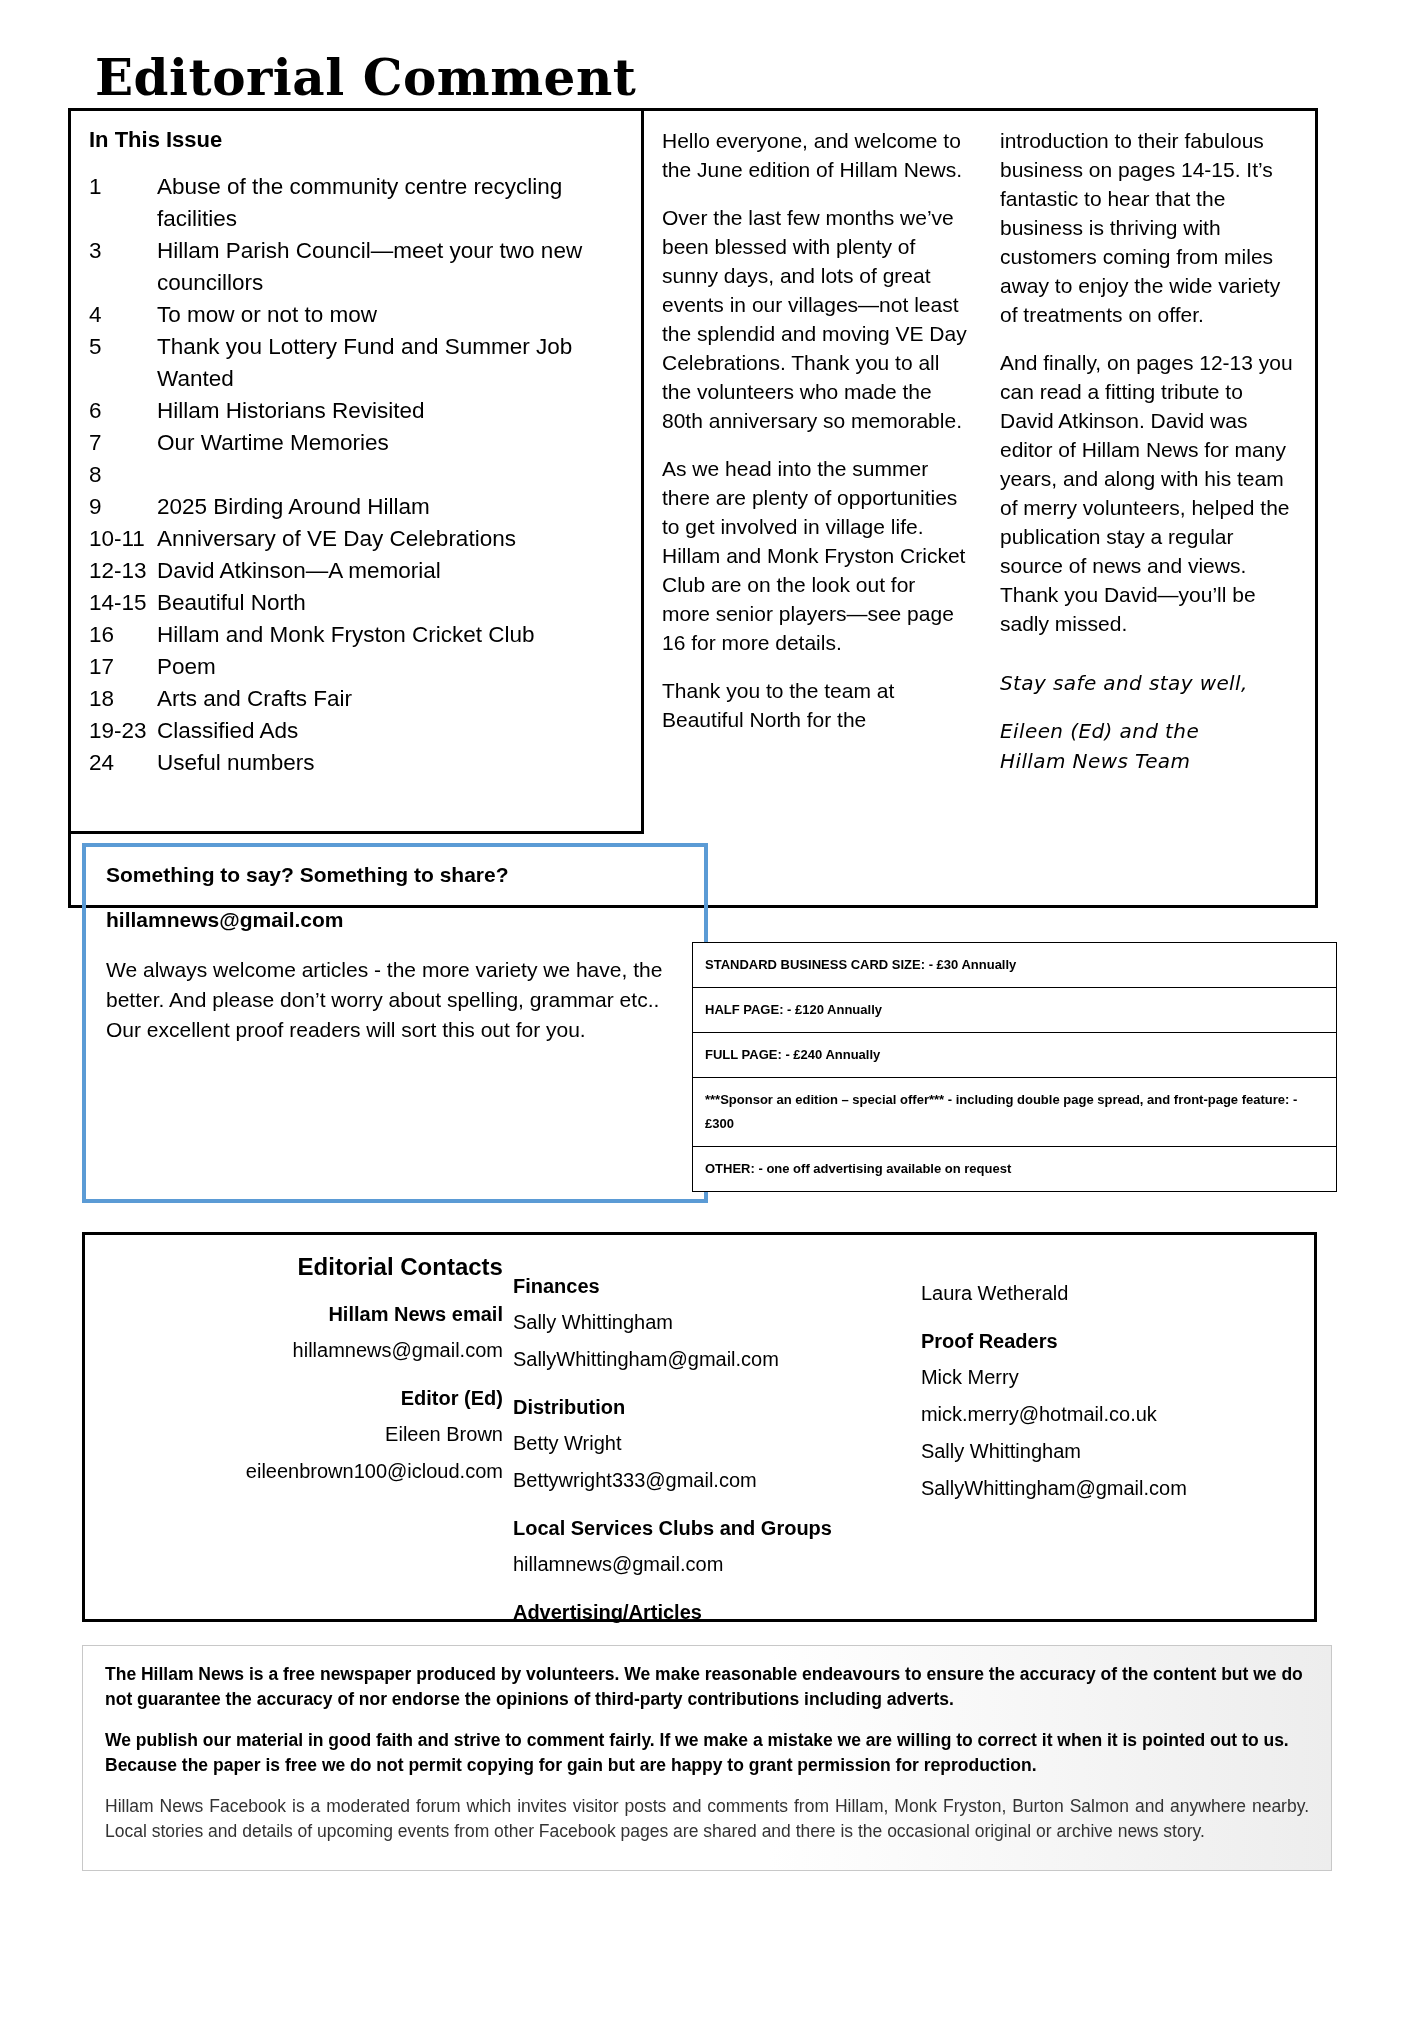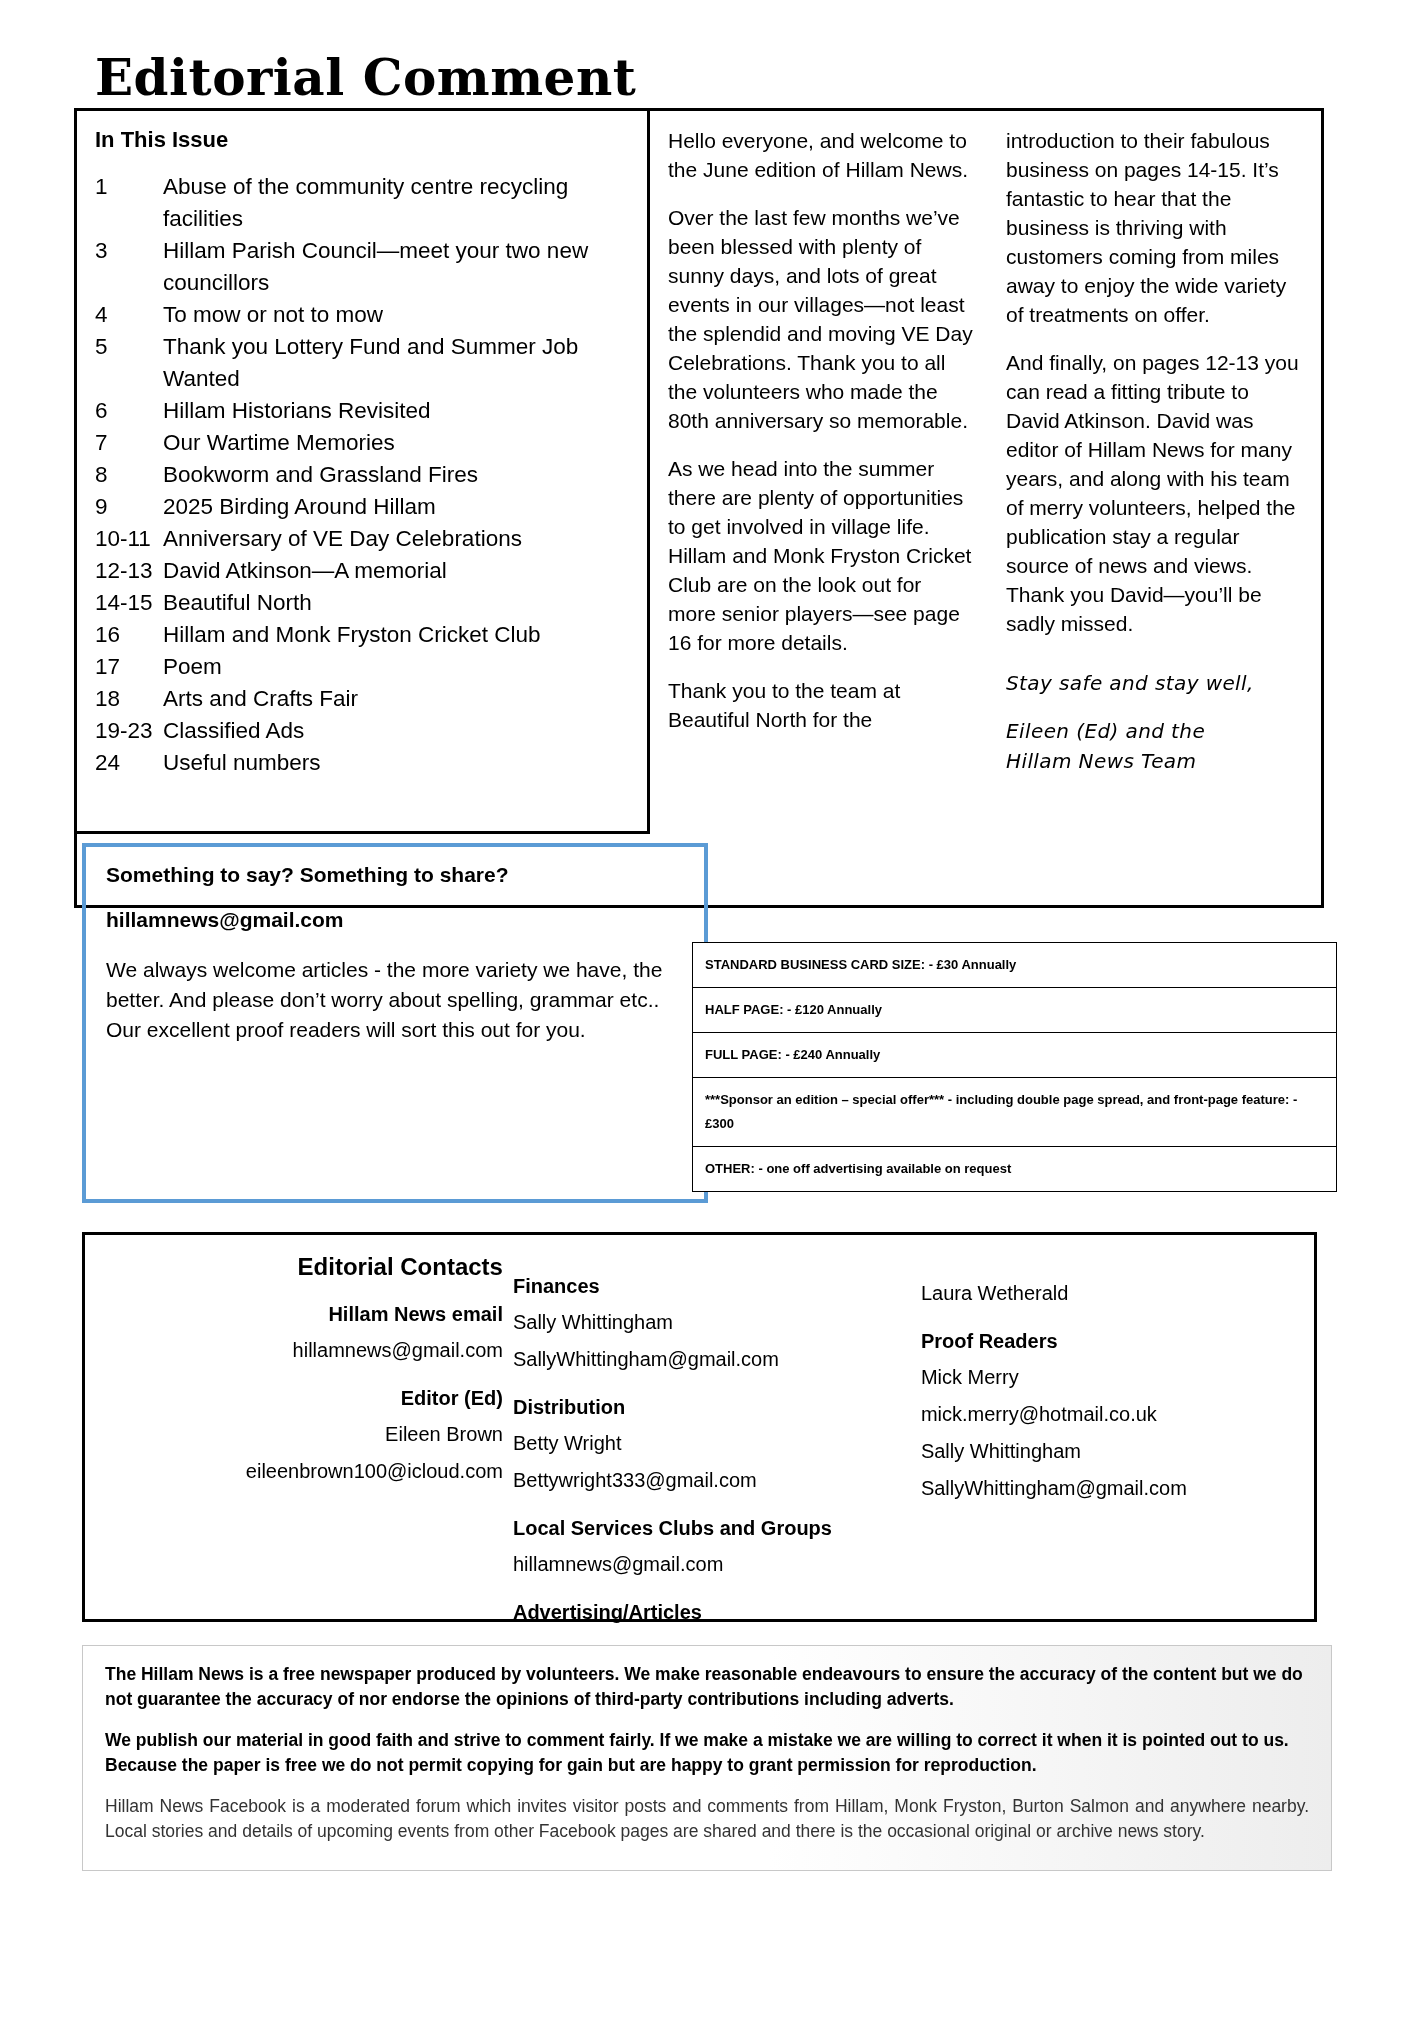--- a/index.html
+++ b/index.html
@@ -31,21 +31,21 @@
     font-weight: bold;
     font-size: 50px;
     letter-spacing: 0.5px;
     color: #000;
     white-space: nowrap;
   }
 
   
   .top-box {
     position: absolute;
-    left: 74px;
+    left: 68px;
     top: 108px;
     width: 1250px;
     height: 800px;
     border: 3px solid #000;
     box-sizing: border-box;
     text-decoration: underline;
   }
   
   .contents-col {
     position: absolute;
@@ -250,21 +250,20 @@
         <div class="toc-row">
             <span class="toc-num">6</span>
             <span class="toc-label">Hillam Historians Revisited</span>
           </div>
         <div class="toc-row">
             <span class="toc-num">7</span>
             <span class="toc-label">Our Wartime Memories</span>
           </div>
         <div class="toc-row">
             <span class="toc-num">8</span>
-            <span class="toc-label">Bookworm and Grassland Fires</span>
           </div>
         <div class="toc-row">
             <span class="toc-num">9</span>
             <span class="toc-label">2025 Birding Around Hillam</span>
           </div>
         <div class="toc-row">
             <span class="toc-num">10-11</span>
             <span class="toc-label">Anniversary of VE Day Celebrations</span>
           </div>
         <div class="toc-row">

